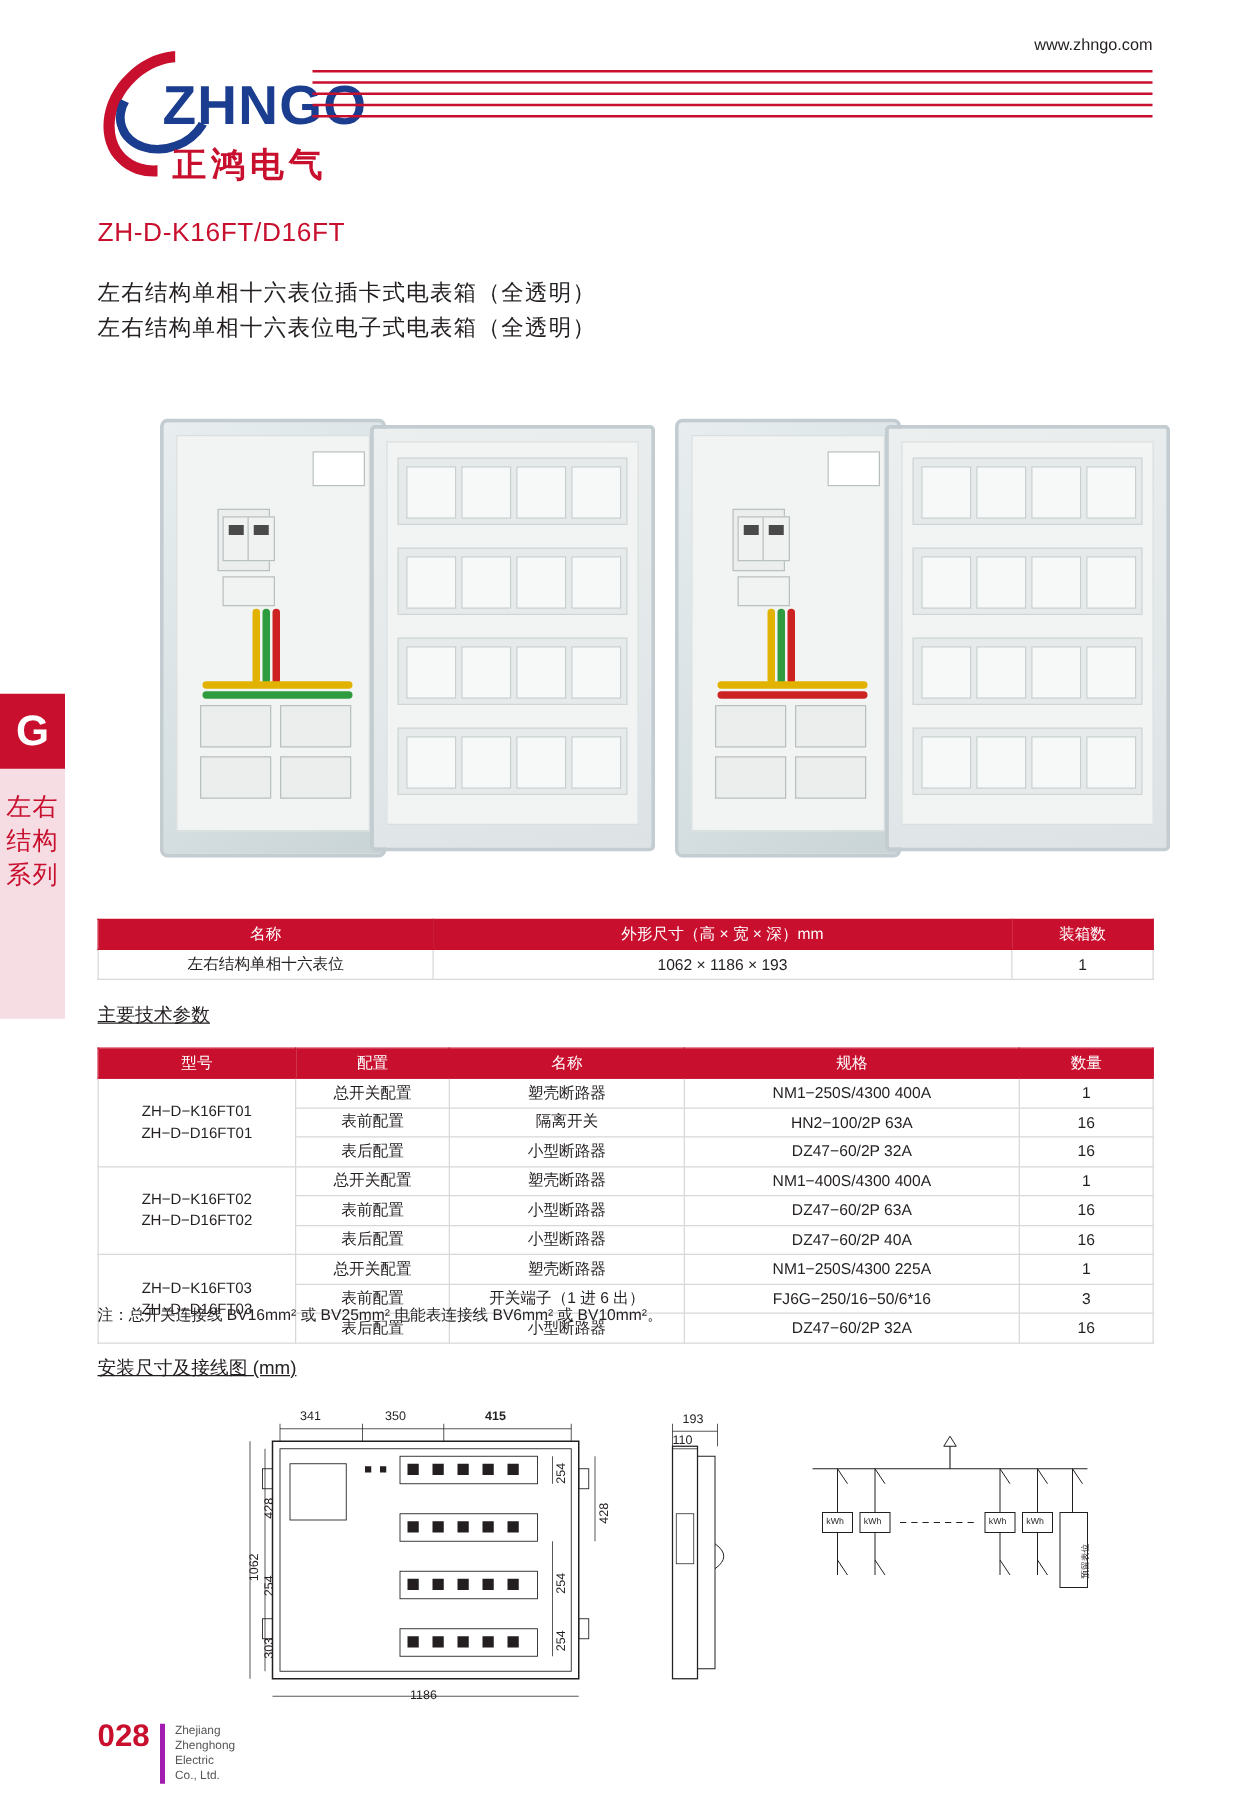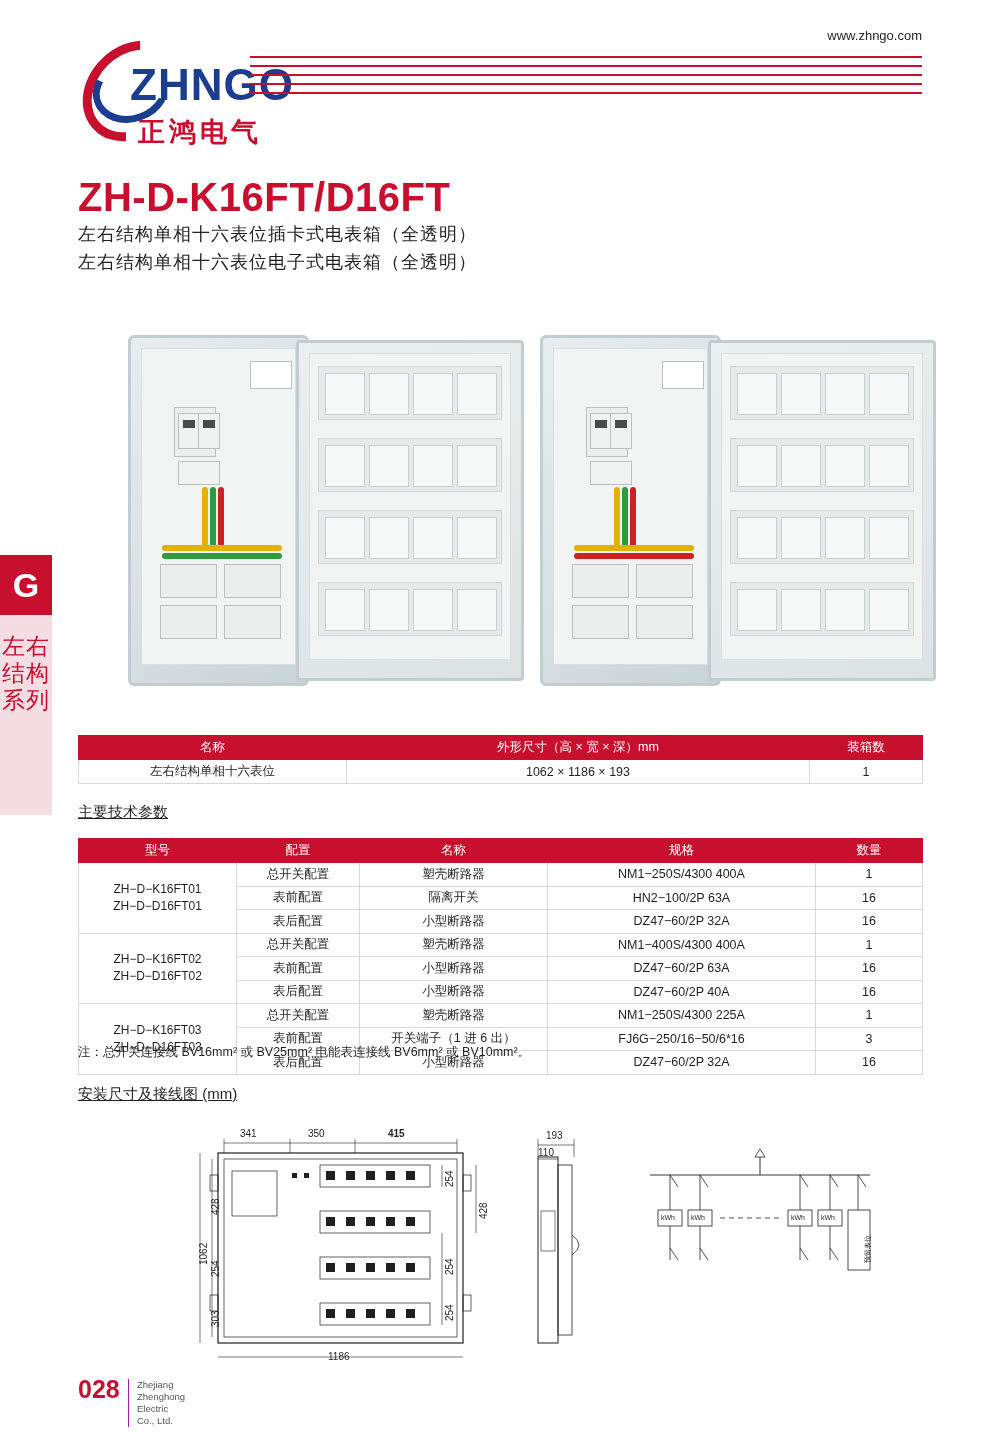--- a/index.html
+++ b/index.html
@@ -45,37 +45,37 @@
   .header-lines div:nth-child(3){ top:18px; }
   .header-lines div:nth-child(4){ top:27px; }
   .header-lines div:nth-child(5){ top:36px; }
   .website {
     position:absolute; right:78px; top:28px;
     font-size:13px; color:#231f20;
   }
   
   .title {
     position:absolute; left:78px; top:175px;
-    font-size:40px; color:#c8102e; font-weight:bold; letter-spacing:0.5px;
+    font-size:21px; color:#c8102e; font-weight:normal; letter-spacing:0.5px;
   }
   .subtitle1 { position:absolute; left:78px; top:222px; font-size:18px; color:#231f20; letter-spacing:1px;}
   .subtitle2 { position:absolute; left:78px; top:250px; font-size:18px; color:#231f20; letter-spacing:1px;}
   
   .side-tab {
     position:absolute; left:0; top:565px; width:52px; height:250px;
     background:#f6dde4;
   }
   .side-letter {
     position:absolute; left:0; top:-10px; width:52px; height:60px;
     background:#c8102e; color:#fff; font-size:34px; font-weight:bold;
     display:flex; align-items:center; justify-content:center;
   }
   .side-cn {
     position:absolute; left:0; top:68px; width:52px;
-    font-size:23px; color:#c8102e; text-align:center; line-height:27px;
+    font-size:20px; color:#c8102e; text-align:center; line-height:27px;
     letter-spacing:1px;
   }
   
   .products { position:absolute; left:110px; top:330px; width:840px; height:370px; }
   .box {
     position:absolute; top:0; width:390px; height:355px;
   }
   .box.left { left:18px; }
   .box.right { left:430px; }
   .box .door {
@@ -135,21 +135,21 @@
     white-space:nowrap;
   }
   .param-table td.model { font-size:12px; line-height:17px; }
   .note { position:absolute; left:78px; top:1044px; font-size:12.5px; color:#231f20; }
   
   .drawing { position:absolute; left:180px; top:1115px; width:700px; height:250px; }
   .dim-text { position:absolute; font-size:10px; color:#231f20; }
   .dim-v { transform:rotate(-90deg); transform-origin:left top; }
   .page-footer { position:absolute; left:78px; top:1375px; }
   .page-num { font-size:25px; color:#c8102e; font-weight:bold; }
-  .footer-company { position:absolute; left:50px; top:4px; font-size:9.5px; color:#555; line-height:12px; border-left:1px solid #a21caf; padding-left:8px; }
+  .footer-company { position:absolute; left:50px; top:4px; font-size:9.5px; color:#555; line-height:12px; border-left:4px solid #a21caf; padding-left:8px; }
 </style>
 </head>
 <body>
 
 <div class="header">
   <div class="logo-wrap">
     <div class="logo-mark">
       <div class="arc"></div>
       <div class="arc2"></div>
     </div>

